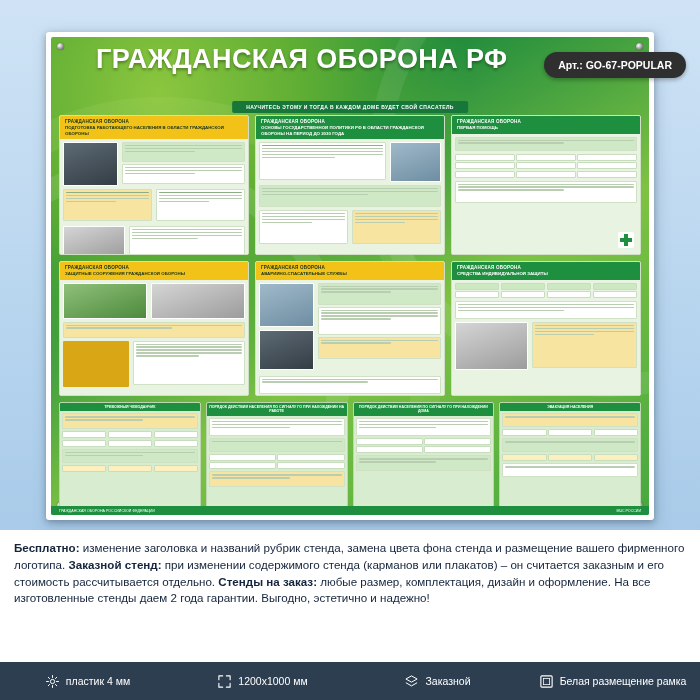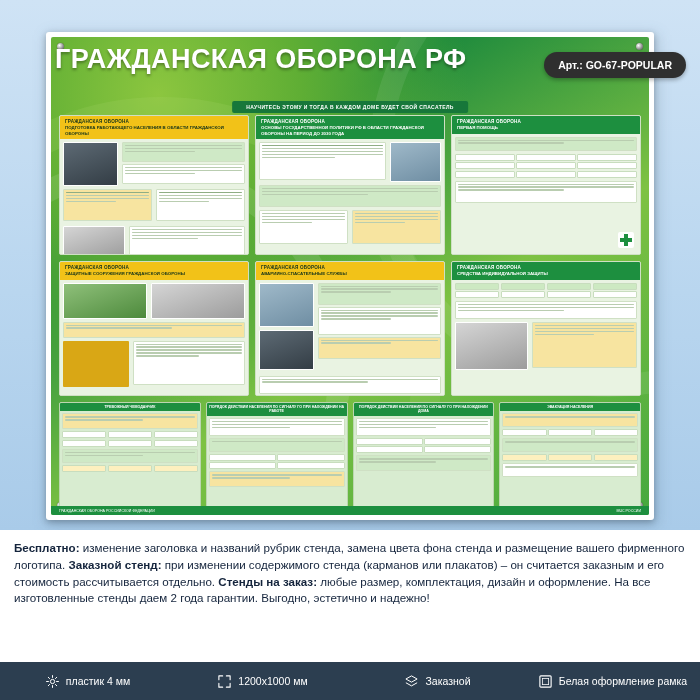--- a/index.html
+++ b/index.html
@@ -57,21 +57,21 @@
   .swirl.s3 { right:-200px; top:-120px; width:480px; height:480px; border-color:rgba(255,255,255,0.08); }
 
   .corner-screw {
     position:absolute; width:7px; height:7px; border-radius:50%;
     background:radial-gradient(circle at 35% 35%, #ffffff, #8a8a8a 60%, #4b4b4b);
     box-shadow:0 0 1px rgba(0,0,0,0.6);
   }
 
   
   .stand-header {
-    position:relative; height:62px; padding:8px 10px 0 4px;
+    position:relative; height:62px; padding:8px 10px 0 17px;margin-left:28px;
   }
   .stand-title {
     font-size:27px; font-weight:bold; color:#ffffff;
     letter-spacing:0.4px; line-height:1.05;
     text-shadow:0 2px 3px rgba(0,0,0,0.35);
     white-space:nowrap;
   }
   .sub-strip {
     position:absolute; left:50%; transform:translateX(-50%); top:64px;
     background:#17773a; color:#ffffff;
@@ -607,17 +607,17 @@
         <path d="M12 3l9 5-9 5-9-5 9-5z" fill="none" stroke="#fff" stroke-width="1.6" stroke-linejoin="round"></path>
         <path d="M3 14l9 5 9-5" fill="none" stroke="#fff" stroke-width="1.6" stroke-linejoin="round"></path>
       </svg>
       <span>Заказной</span>
     </div>
     <div class="feat">
       <svg class="ficon" viewBox="0 0 24 24">
         <rect x="3" y="3" width="18" height="18" rx="1.5" fill="none" stroke="#fff" stroke-width="1.8"></rect>
         <rect x="7" y="7" width="10" height="10" fill="none" stroke="#fff" stroke-width="1.2"></rect>
       </svg>
-      <span>Белая оформление рамка</span>
+      <span>Белая размещение рамка</span>
     </div>
   </div>
 
 </div>
 
 </body></html>

